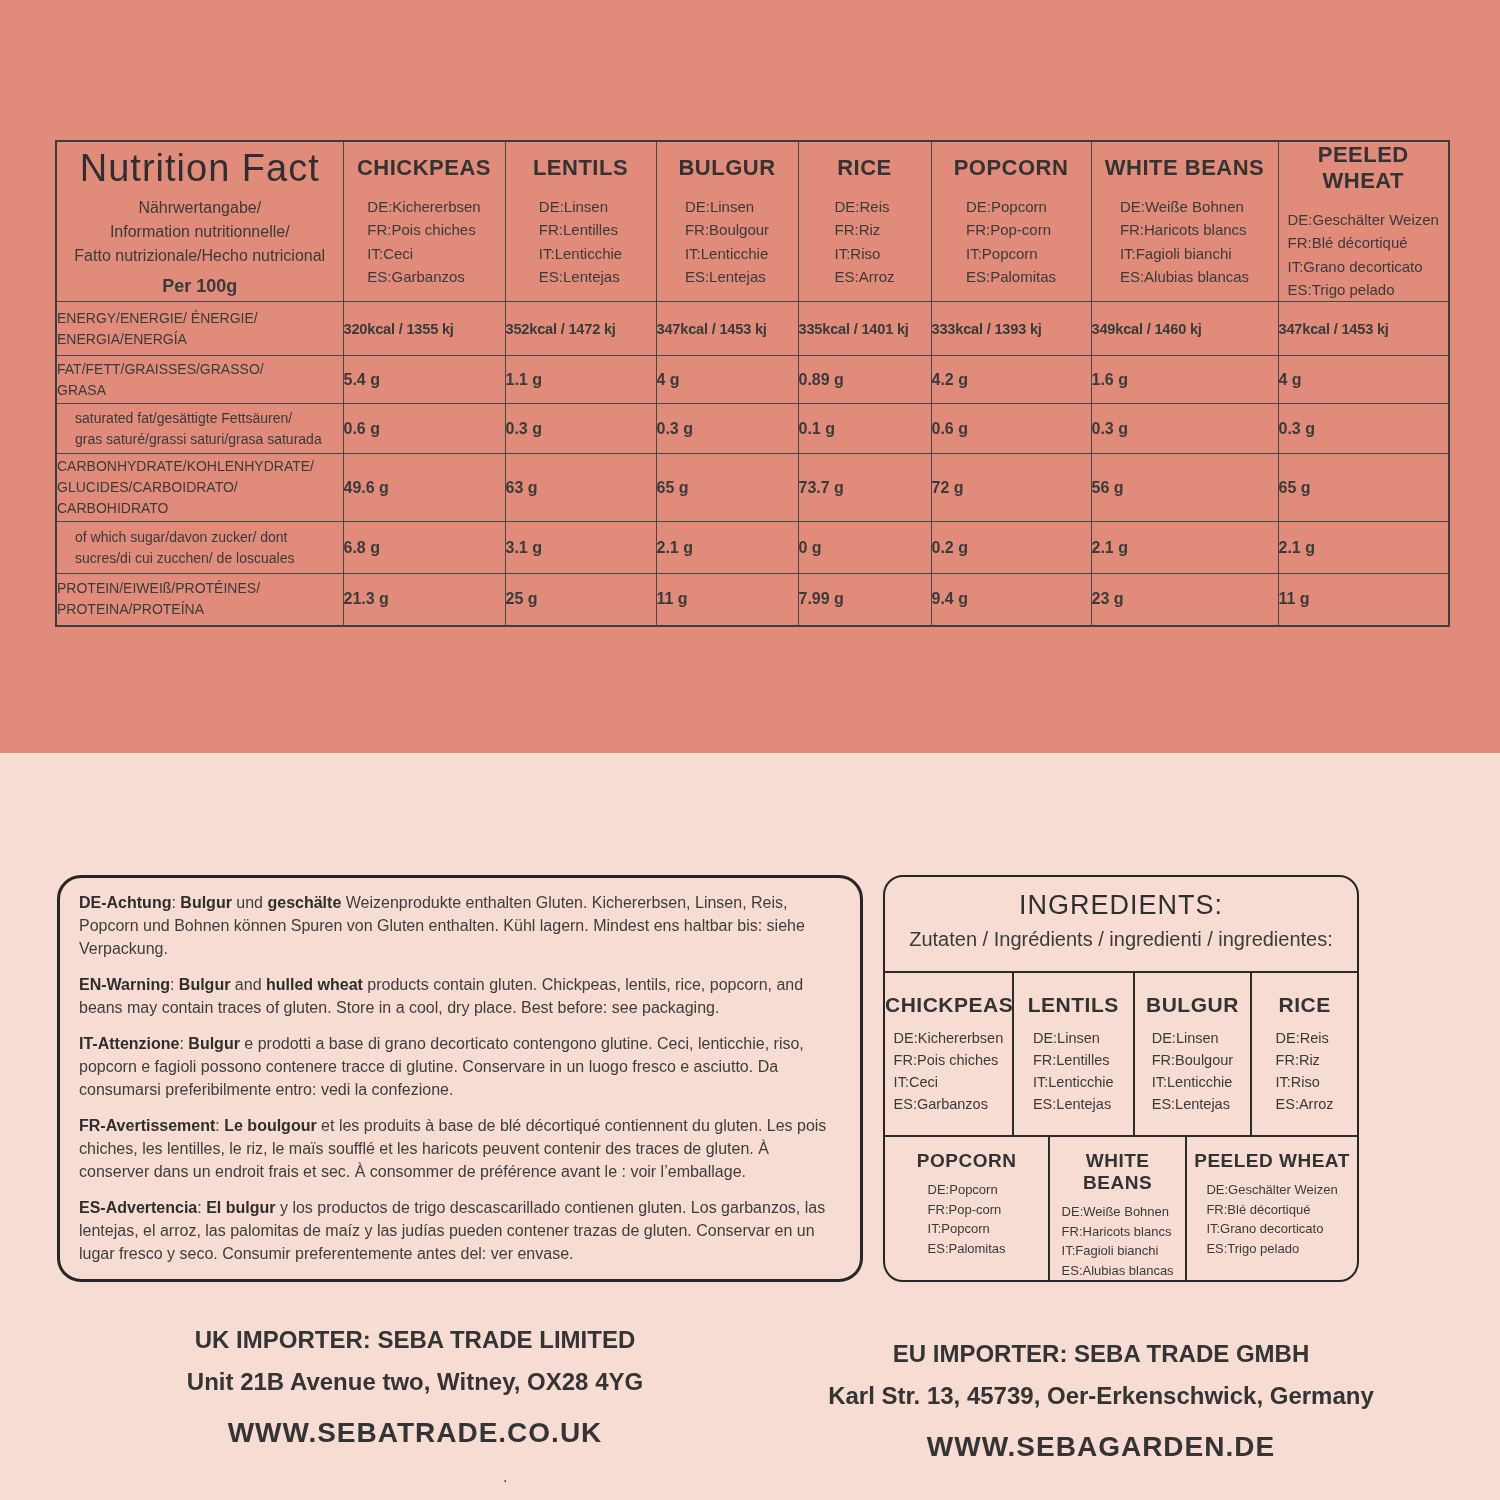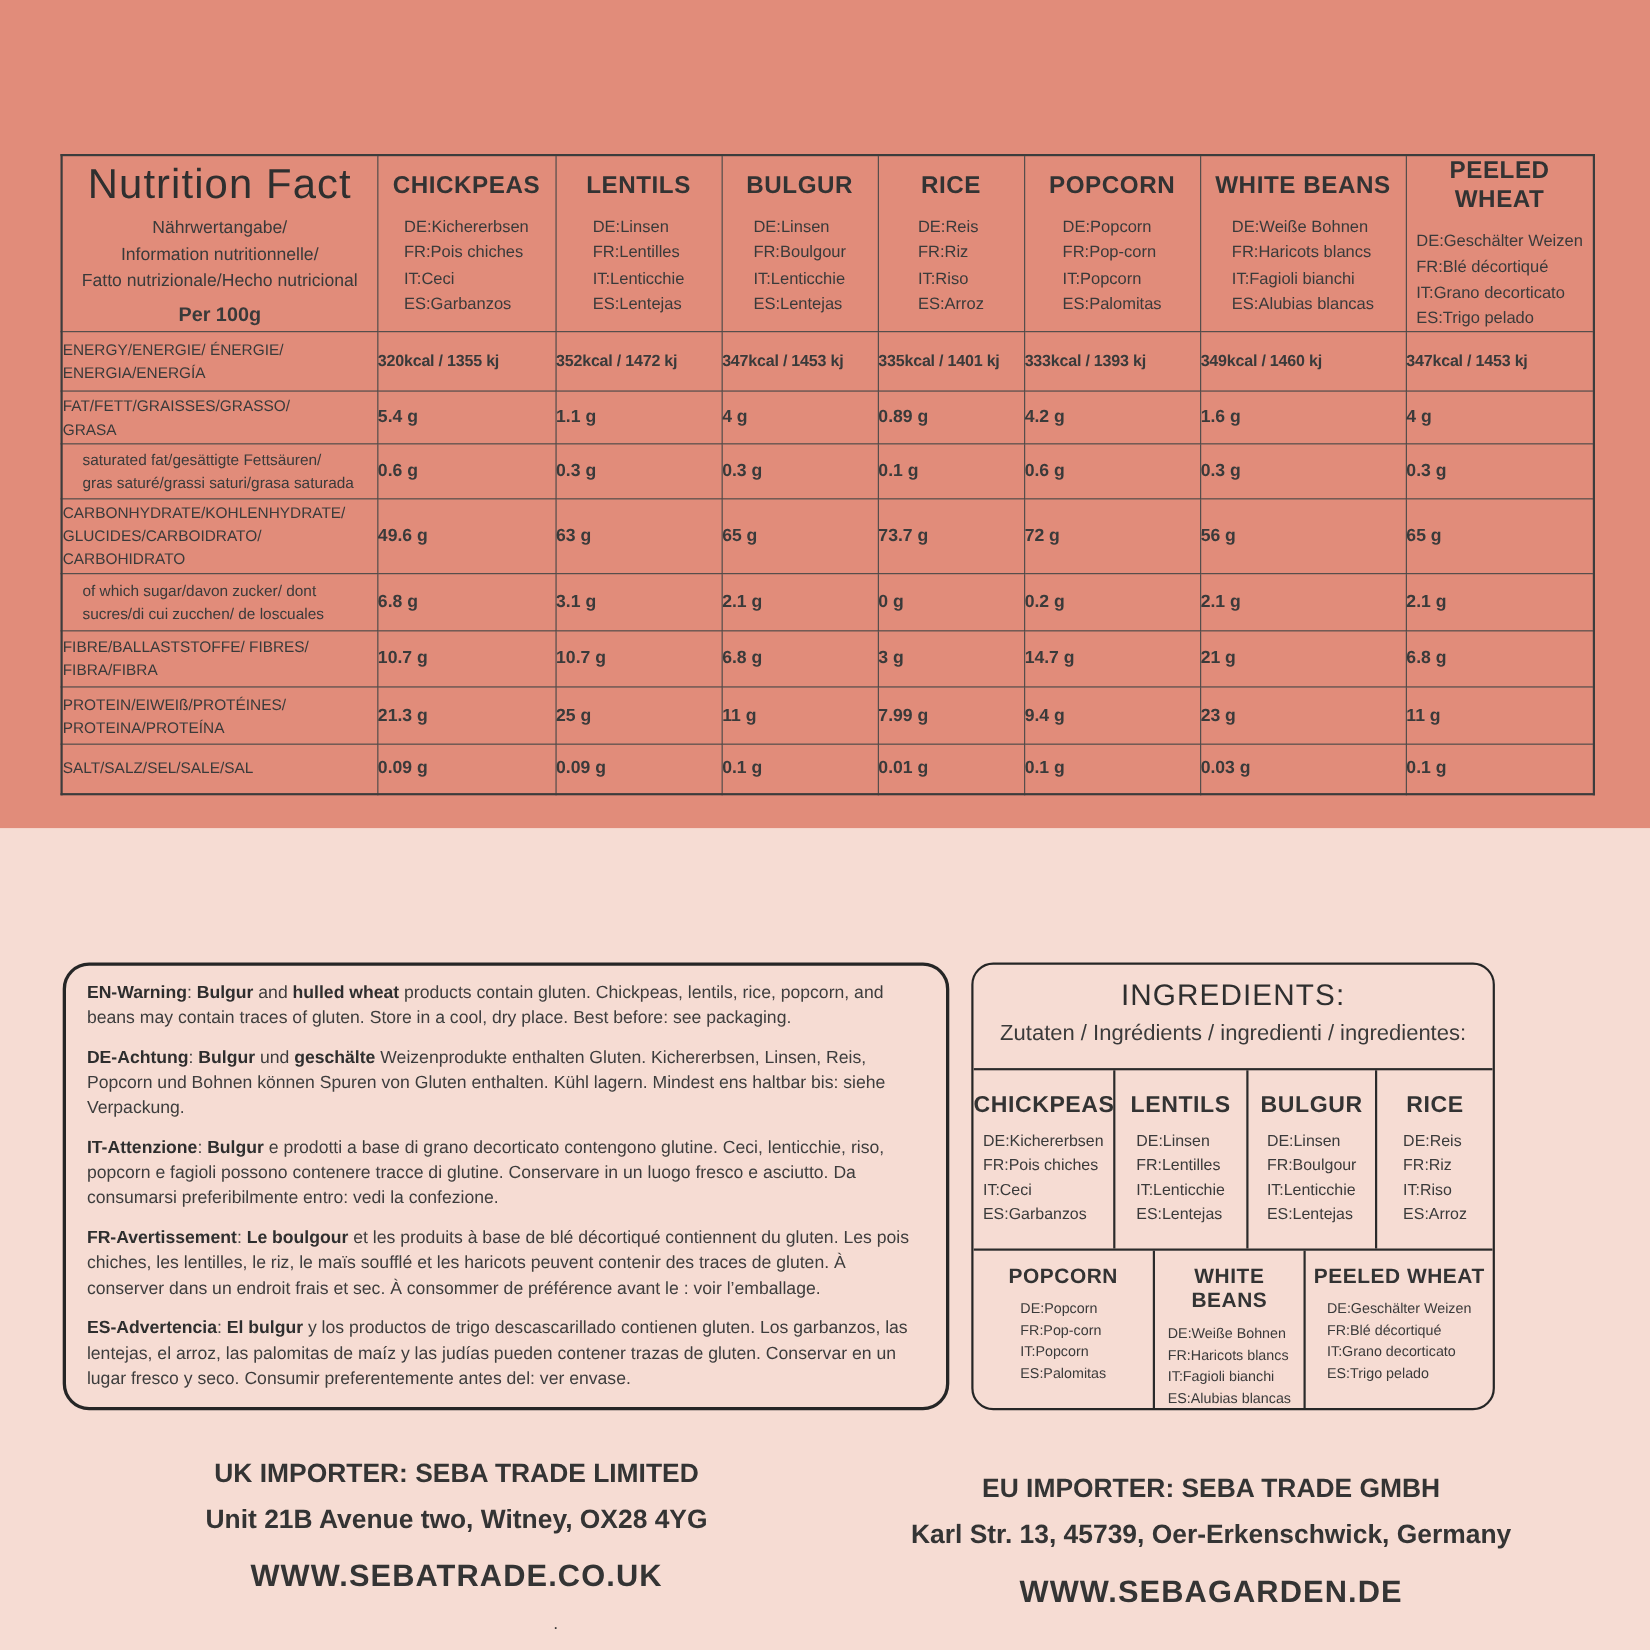--- a/index.html
+++ b/index.html
@@ -194,61 +194,40 @@
       <td class="lbl indent">of which sugar/davon zucker/ dont
 sucres/di cui zucchen/ de loscuales</td>
       <td class="val">6.8 g</td>
       <td class="val">3.1 g</td>
       <td class="val">2.1 g</td>
       <td class="val">0 g</td>
       <td class="val">0.2 g</td>
       <td class="val">2.1 g</td>
       <td class="val">2.1 g</td>
     </tr>
-    <tr style="height:51px">
-      <td class="lbl">FIBRE/BALLASTSTOFFE/ FIBRES/
-FIBRA/FIBRA</td>
-      <td class="val">10.7 g</td>
-      <td class="val">10.7 g</td>
-      <td class="val">6.8 g</td>
-      <td class="val">3 g</td>
-      <td class="val">14.7 g</td>
-      <td class="val">21 g</td>
-      <td class="val">6.8 g</td>
-    </tr>
     <tr style="height:52px">
       <td class="lbl">PROTEIN/EIWEIß/PROTÉINES/
 PROTEINA/PROTEÍNA</td>
       <td class="val">21.3 g</td>
       <td class="val">25 g</td>
       <td class="val">11 g</td>
       <td class="val">7.99 g</td>
       <td class="val">9.4 g</td>
       <td class="val">23 g</td>
       <td class="val">11 g</td>
     </tr>
-    <tr style="height:45px">
-      <td class="lbl">SALT/SALZ/SEL/SALE/SAL</td>
-      <td class="val">0.09 g</td>
-      <td class="val">0.09 g</td>
-      <td class="val">0.1 g</td>
-      <td class="val">0.01 g</td>
-      <td class="val">0.1 g</td>
-      <td class="val">0.03 g</td>
-      <td class="val">0.1 g</td>
-    </tr>
   </tbody>
     </table>
 </div>
 
 <div class="bottom">
 
   <div class="warn-box">
+    <p><b>DE-Achtung</b><span>: </span><b>Bulgur</b><span> und </span><b>geschälte</b><span> Weizenprodukte enthalten Gluten. Kichererbsen, Linsen, Reis, Popcorn und Bohnen können Spuren von Gluten enthalten. Kühl lagern. Mindest ens haltbar bis: siehe Verpackung.</span></p>
     <p><b>EN-Warning</b><span>: </span><b>Bulgur</b><span> and </span><b>hulled wheat</b><span> products contain gluten. Chickpeas, lentils, rice, popcorn, and beans may contain traces of gluten. Store in a cool, dry place. Best before: see packaging.</span></p>
-    <p><b>DE-Achtung</b><span>: </span><b>Bulgur</b><span> und </span><b>geschälte</b><span> Weizenprodukte enthalten Gluten. Kichererbsen, Linsen, Reis, Popcorn und Bohnen können Spuren von Gluten enthalten. Kühl lagern. Mindest ens haltbar bis: siehe Verpackung.</span></p>
     <p><b>IT-Attenzione</b><span>: </span><b>Bulgur</b><span> e prodotti a base di grano decorticato contengono glutine. Ceci, lenticchie, riso, popcorn e fagioli possono contenere tracce di glutine. Conservare in un luogo fresco e asciutto. Da consumarsi preferibilmente entro: vedi la confezione.</span></p>
     <p><b>FR-Avertissement</b><span>: </span><b>Le boulgour</b><span> et les produits à base de blé décortiqué contiennent du gluten. Les pois chiches, les lentilles, le riz, le maïs soufflé et les haricots peuvent contenir des traces de gluten. À conserver dans un endroit frais et sec. À consommer de préférence avant le : voir l’emballage.</span></p>
     <p><b>ES-Advertencia</b><span>: </span><b>El bulgur</b><span> y los productos de trigo descascarillado contienen gluten. Los garbanzos, las lentejas, el arroz, las palomitas de maíz y las judías pueden contener trazas de gluten. Conservar en un lugar fresco y seco. Consumir preferentemente antes del: ver envase.</span></p>
   </div>
 
   <div class="ing-box">
     <div class="ing-head">
       <div class="ing-title">INGREDIENTS:</div>
       <div class="ing-sub">Zutaten / Ingrédients / ingredienti / ingredientes:</div>
     </div>

